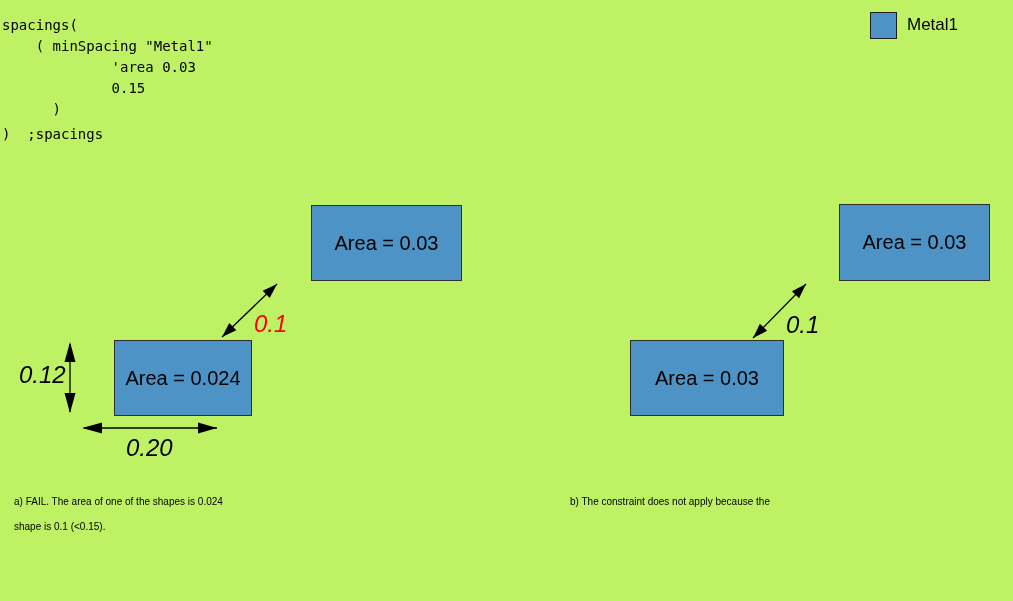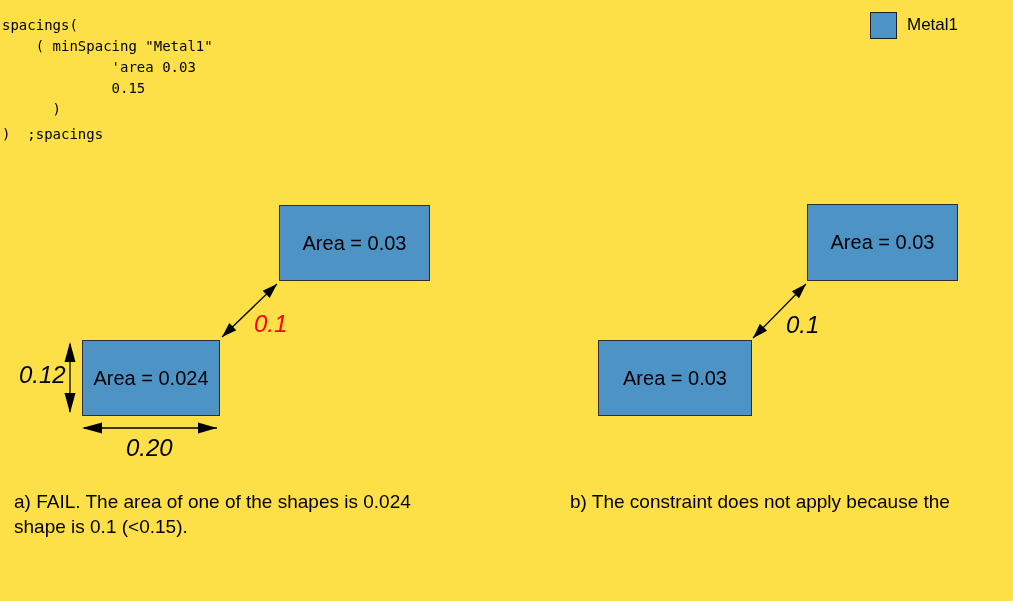--- a/index.html
+++ b/index.html
@@ -4,21 +4,21 @@
 <style>
   html, body {
     margin: 0;
     padding: 0;
     background: #ffffff;
   }
   .canvas {
     position: relative;
     width: 1013px;
     height: 601px;
-    background: #fde047;
+    background: #bef264;
     overflow: hidden;
     font-family: "Liberation Sans", sans-serif;
     color: #000000;
   }
   
   .code-block {
     position: absolute;
     left: 2px;
     top: 15px;
   }
@@ -57,20 +57,21 @@
   .metal-rect {
     position: absolute;
     background: #4e93c5;
     border: 1px solid #2e2e2e;
     box-sizing: border-box;
     display: flex;
     align-items: center;
     justify-content: center;
     font-size: 20px;
     color: #000000;
+    margin-left: 32px;
   }
   .rect-a-top    { left: 279px; top: 205px; width: 151px; height: 76px; }
   .rect-a-bottom { left:  82px; top: 340px; width: 138px; height: 76px; }
   .rect-b-top    { left: 807px; top: 204px; width: 151px; height: 77px; }
   .rect-b-bottom { left: 598px; top: 340px; width: 154px; height: 76px; }
   
   .dim-label {
     position: absolute;
     font-size: 24px;
     line-height: 23px;
@@ -78,21 +79,21 @@
     font-style: italic;
   }
   .spacing-label-a { left: 254px; top: 312px; color: #ff0000; }
   .spacing-label-b { left: 786px; top: 313px; color: #000000; }
   .height-label    { left:  19px; top: 363px; }
   .width-label     { left: 126px; top: 436px; }
   
   .caption {
     position: absolute;
     top: 489px;
-    font-size: 19px;
+    font-size: 10px;
     line-height: 25px;
   }
   .caption-a { left: 14px;  width: 460px; }
   .caption-b { left: 570px; width: 440px; }
   .caption-line { white-space: pre; }
   
   .arrow-overlay {
     position: absolute;
     left: 0;
     top: 0;

